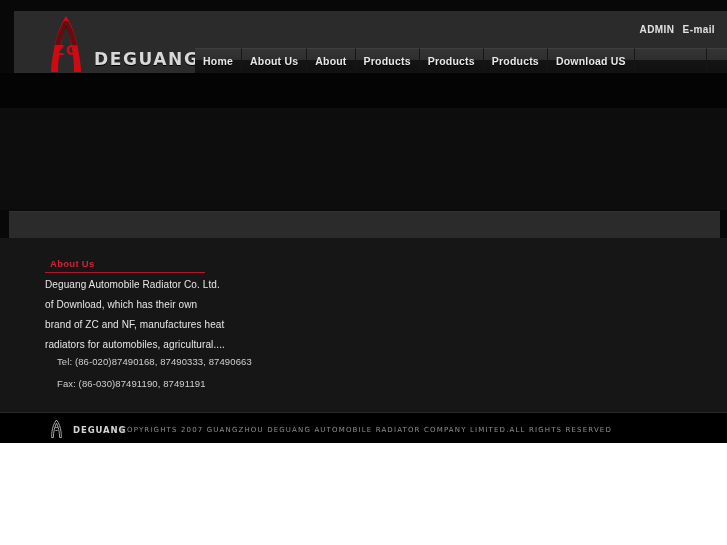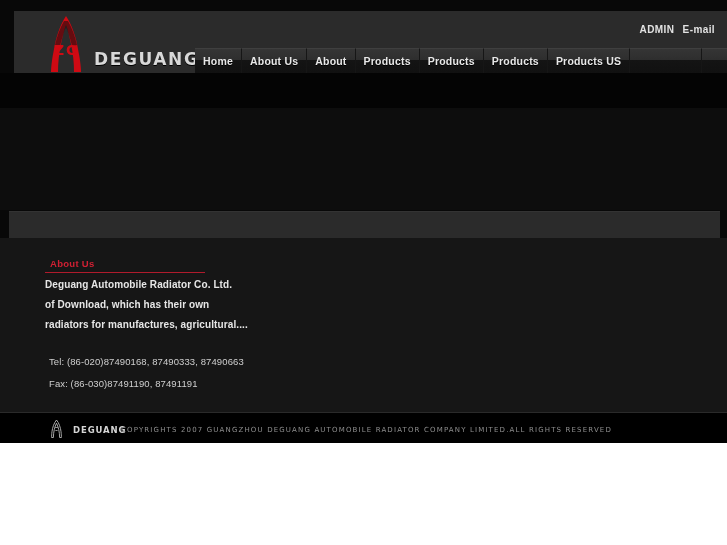--- a/index.html
+++ b/index.html
@@ -170,34 +170,34 @@
   }
   .about-rule {
     width: 160px;
     height: 1px;
     background: #b01b2c;
     margin: 0 0 6px 0;
   }
   .about-text p {
     margin: 0 0 8px 0;
     font-size: 10px;
-    font-weight: bold;
+    font-weight: normal;
     color: #e6e6e6;
     letter-spacing: .1px;
     line-height: 12px;
     white-space: nowrap;
   }
 
   .contact {
     position: absolute;
     left: 45px;
     top: 118px;
   }
   .contact p {
-    margin: 0 0 11px 4px;
+    margin: 0 0 11px 12px;
     font-size: 9.5px;
     color: #cfcfcf;
     letter-spacing: .1px;
     white-space: nowrap;
   }
 
   
   .footer {
     position: absolute;
     left: 0;
@@ -263,21 +263,21 @@
         <a href="#">E-mail</a>
       </div>
 
       <div class="nav">
         <div class="nav-item">Home</div>
         <div class="nav-item">About Us</div>
         <div class="nav-item">About</div>
         <div class="nav-item">Products</div>
         <div class="nav-item">Products</div>
         <div class="nav-item">Products</div>
-        <div class="nav-item">Products US</div>
+        <div class="nav-item">Download US</div>
         <div class="nav-item blank"></div>
         <div class="nav-item blank"></div>
 
       </div>
 
     </div>
   </div>
 
   <div class="banner"></div>
   <div class="stage"></div>
@@ -285,21 +285,22 @@
   <div class="graybar"></div>
 
   <div class="content">
 
     <div class="about">
       <div class="about-title">About Us</div>
       <div class="about-rule"></div>
       <div class="about-text">
         <p>Deguang Automobile Radiator Co. Ltd.</p>
         <p>of Download, which has their own</p>
-        <p>radiators for manufactures, agricultural....</p>
+        <p>brand of ZC and NF, manufactures heat</p>
+        <p>radiators for automobiles, agricultural....</p>
       </div>
     </div>
 
     <div class="contact">
       <p>Tel: (86-020)87490168, 87490333, 87490663</p>
       <p>Fax: (86-030)87491190, 87491191</p>
     </div>
 
   </div>
 

